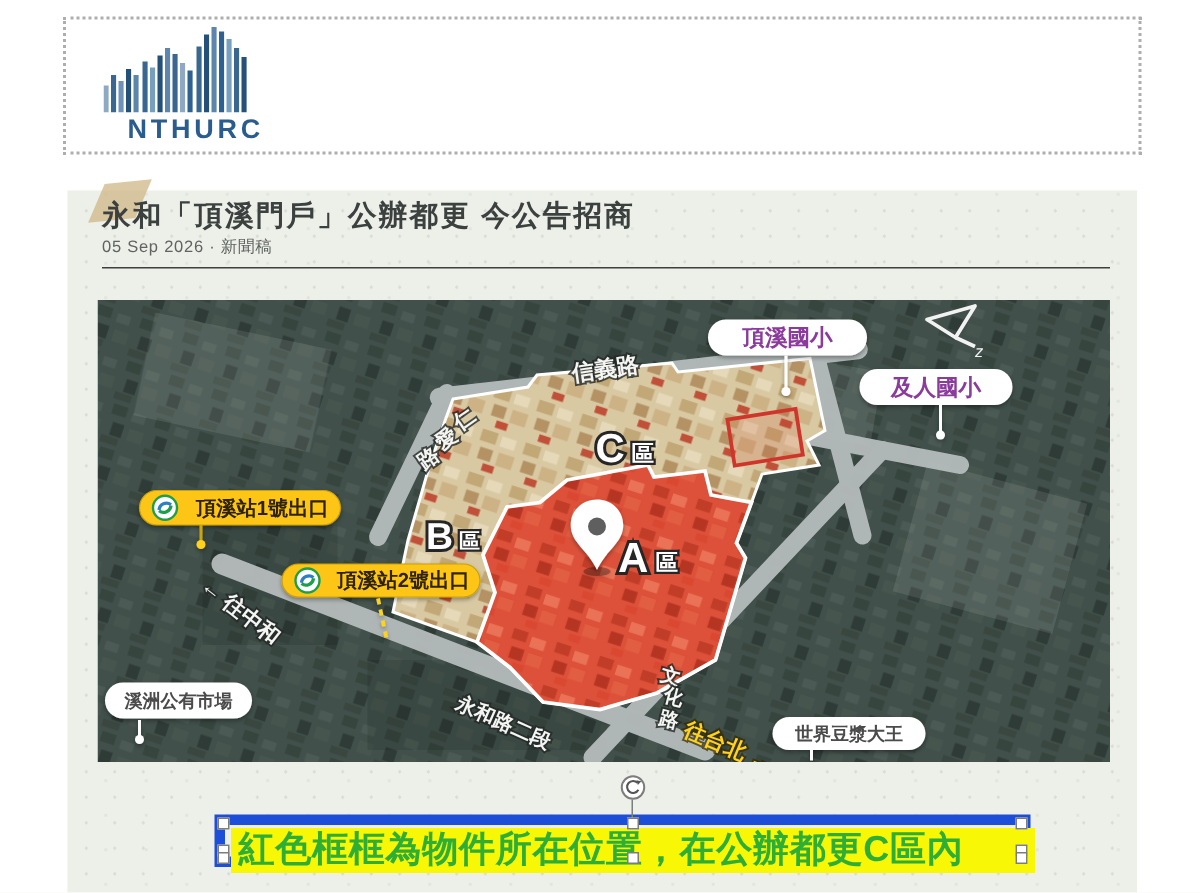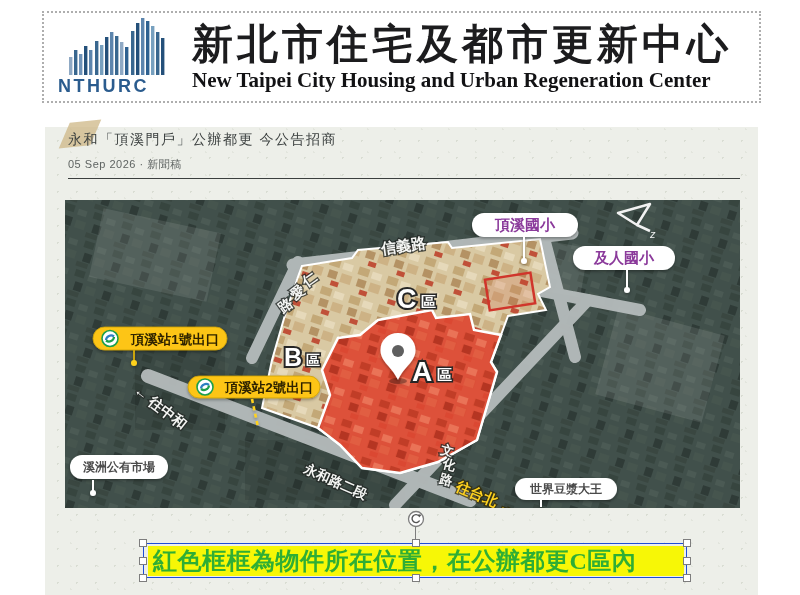--- a/index.html
+++ b/index.html
@@ -3,61 +3,61 @@
 <meta charset="utf-8">
 <style>
   * { margin:0; padding:0; box-sizing:border-box; }
   html,body { width:800px; height:595px; background:#fff; overflow:hidden;
               font-family:"Liberation Sans", sans-serif; }
   .page { position:relative; width:800px; height:595px; background:#fff; }
 
   
   .header-box { position:absolute; left:42px; top:11px; width:719px; height:92px;
                 border:2px dotted #aeaeae; background:#fff; display:flex; align-items:center; }
-  .logo-wrap { width:118px; margin-left:14px; text-align:left; }
+  .logo-wrap { width:118px; margin-left:14px; text-align:right; }
   .logo-bars { display:block; margin:0 auto; }
   .logo-text { font-size:18px; font-weight:bold; color:#2b5c8e; letter-spacing:2.5px;
                font-family:"Liberation Sans", sans-serif; margin-top:1px; }
   .header-titles { margin-left:16px; }
   .title-zh { font-family:"Liberation Serif", serif; font-weight:bold; font-size:41px;
               letter-spacing:4px; color:#1c1c1e; line-height:46px; white-space:nowrap; }
   .title-en { font-family:"Liberation Serif", serif; font-weight:bold; font-size:21px;
               color:#121214; line-height:26px; white-space:nowrap; }
 
   
   .card { position:absolute; left:45px; top:127px; width:713px; height:468px;
           background-color:#edefe9;
           background-image: radial-gradient(circle, #d9ddd3 1px, transparent 1px),
                             radial-gradient(circle, #e2e5dd 1px, transparent 1px);
           background-size: 19px 17px, 27px 23px;
           background-position: 3px 5px, 12px 14px; }
   .title-swash { position:absolute; left:20px; top:-6px; width:30px; height:26px;
                  background:#cdb786; opacity:.75; transform:skewX(-28deg) rotate(-6deg); }
-  .article-title { position:absolute; left:23px; top:4px; font-size:14px; font-weight:normal;
+  .article-title { position:absolute; left:23px; top:4px; font-size:19px; font-weight:bold;
                    letter-spacing:1.5px; color:#3c4140; white-space:nowrap; }
   .article-date { position:absolute; left:23px; top:30px; font-size:11px; color:#5f6462;
                   letter-spacing:.5px; }
   .divider { position:absolute; left:23px; top:51px; width:672px; height:0;
              border-top:1.5px solid #3b3f3e; }
   .map-wrap { position:absolute; left:20px; top:73px; width:675px; height:308px; }
 
   
   text { font-family:"Liberation Sans", sans-serif; }
   .zone-letter { font-weight:bold; fill:#fff; stroke:#262626; stroke-width:4px; paint-order:stroke; }
   .zone-suffix { font-weight:bold; fill:#fff; stroke:#262626; stroke-width:3px; paint-order:stroke; }
   .road-label  { font-weight:bold; fill:#f5f6f4; stroke:rgba(35,40,38,.8); stroke-width:2.5px; paint-order:stroke; }
   .dir-yellow  { font-weight:bold; fill:#ffd21f; stroke:rgba(50,40,0,.7); stroke-width:2.5px; paint-order:stroke; }
   .pill-school { font-weight:bold; fill:#8b3a9b; }
   .pill-poi    { font-weight:bold; fill:#4b4b4b; }
   .pill-metro  { font-weight:bold; fill:#2e2300; }
   .compass-z   { fill:#f2f2f2; font-style:italic; }
 
   
   .annotation-box { position:absolute; left:143px; top:543px; width:544px; height:35px;
-                    border:1px solid #1d4ed8; background:transparent;font-family:Liberation Serif, serif; }
+                    border:7px solid #1d4ed8; background:transparent; }
   .annotation-highlight { position:absolute; left:4px; top:2px; width:536px; height:30px;
                           background:#f7f706; }
   .annotation-text { position:absolute; left:9px; top:3px; font-size:24px; font-weight:bold;
                      color:#2eae35; letter-spacing:.5px; white-space:nowrap; line-height:28px; }
   .handle { position:absolute; width:8px; height:8px; background:#fff;
             border:1px solid #7d7d7d; }
   .rot-line { position:absolute; left:271px; top:-17px; width:1px; height:17px; background:#7d7d7d; }
   .rot-circle { position:absolute; left:263px; top:-34px; }
 </style>
 </head>
@@ -84,24 +84,20 @@
           <rect x="62" y="14" width="3.4" height="44" fill="#39678f"></rect>
           <rect x="67" y="6" width="3.4" height="52" fill="#24507a"></rect>
           <rect x="72" y="1" width="3.4" height="57" fill="#5d85ad"></rect>
           <rect x="77" y="4" width="3.4" height="54" fill="#2f6190"></rect>
           <rect x="82" y="9" width="3.4" height="49" fill="#77a0bf"></rect>
           <rect x="87" y="15" width="3.4" height="43" fill="#39678f"></rect>
           <rect x="92" y="21" width="3.4" height="37" fill="#24507a"></rect>
         </g>
       </svg>
       <div class="logo-text">NTHURC</div>
-    </div>
-    <div class="header-titles">
-      <div class="title-zh">新北市住宅及都市更新中心</div>
-      <div class="title-en">New Taipei City Housing and Urban Regeneration Center</div>
     </div>
   </div>
 
   <div class="card">
     <div class="title-swash"></div>
     <div class="article-title">永和「頂溪門戶」公辦都更 今公告招商</div>
     <div class="article-date">05 Sep 2026 · 新聞稿</div>
     <div class="divider"></div>
 
     <div class="map-wrap">

